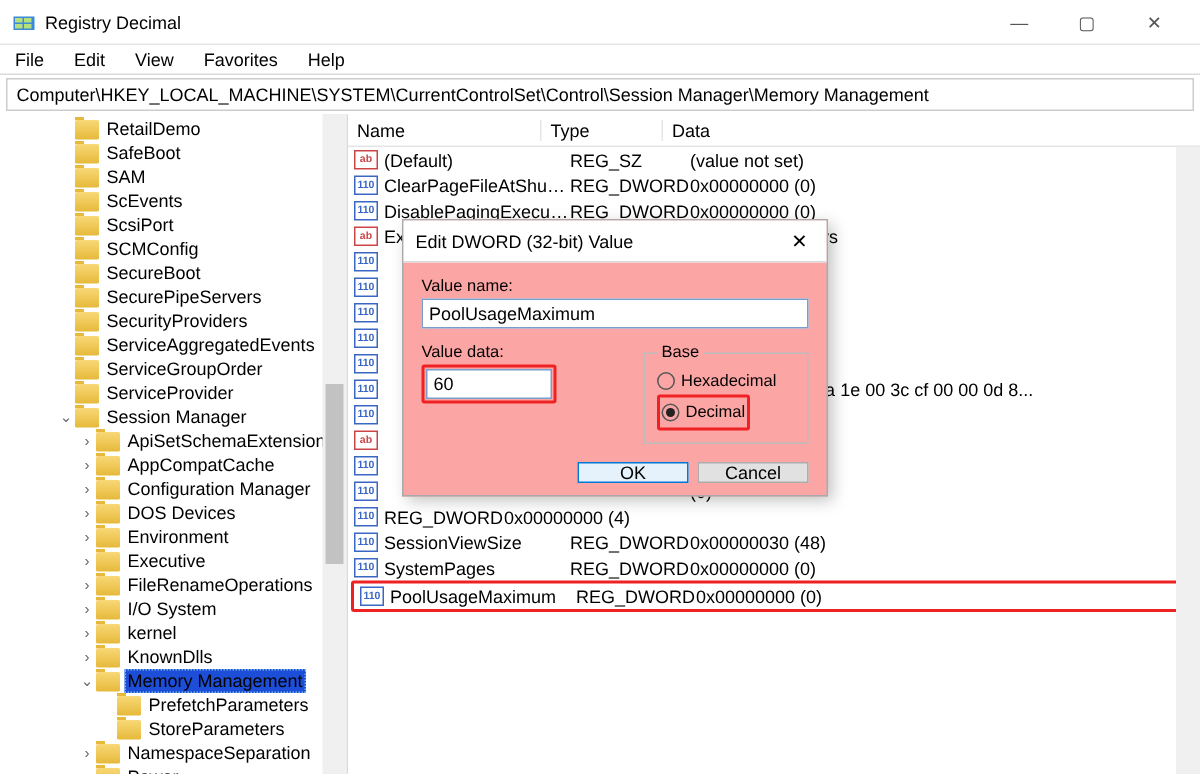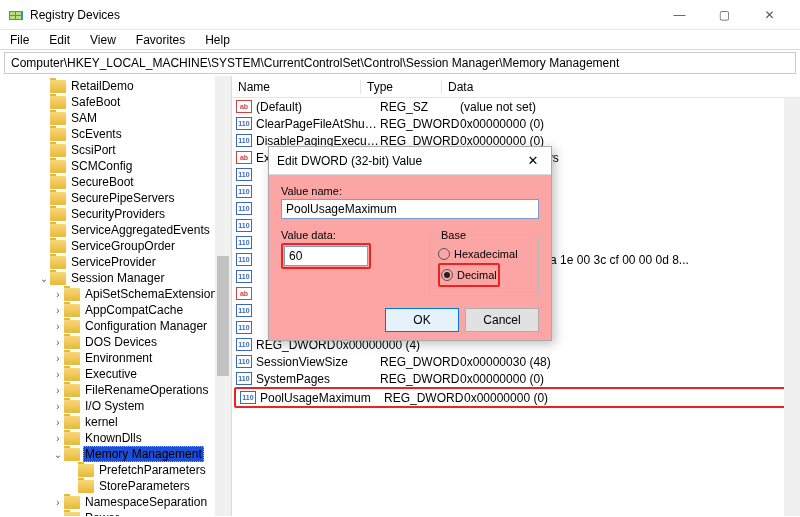--- a/index.html
+++ b/index.html
@@ -55,38 +55,38 @@
 .dialog .valdata { }
 .dialog .valdata .textbox { width:84px; }
 .redbox { border:2px solid #e22; border-radius:2px; padding:1px; display:inline-block; }
 .dialog .base { flex:1; }
 .dialog fieldset { border:1px solid #bcbcbc; padding:4px 8px 8px;margin-left:44px; }
 .dialog legend { padding:0 3px; }
 .dialog .radio-row { display:flex; align-items:center; gap:4px; margin:3px 0; }
 .radio { width:12px; height:12px; border:1px solid #555; border-radius:50%; display:inline-flex; align-items:center; justify-content:center; }
 .radio.checked::after { content:""; width:6px; height:6px; background:#222; border-radius:50%; }
 .dialog .buttons { display:flex; justify-content:flex-end; gap:6px; margin-top:12px; }
-.dialog .btn { width:74px; height:24px; background:#e1e1e1; border:1px solid #adadad; display:flex; align-items:center; justify-content:center; font-size:12px; }
+.dialog .btn { width:74px; height:14px; background:#e1e1e1; border:1px solid #adadad; display:flex; align-items:center; justify-content:center; font-size:12px; }
 .dialog .btn.default { border:1px solid #0078d7; background:#e5f1fb; }
 .list-scrollbar { position:absolute; right:0; top:22px; bottom:0; width:16px; background:#f0f0f0; }
 </style>
 </head>
 <body>
 
 <div class="titlebar">
   <span class="icon">
     <svg viewBox="0 0 16 16">
         <rect x="1" y="4" width="14" height="9" fill="#3a8ad6"></rect>
         <rect x="2" y="5" width="5" height="3" fill="#b7e07a"></rect>
         <rect x="8" y="5" width="5" height="3" fill="#b7e07a"></rect>
         <rect x="2" y="9" width="5" height="3" fill="#b7e07a"></rect>
         <rect x="8" y="9" width="5" height="3" fill="#b7e07a"></rect>
       </svg>
   </span>
-  <span class="title">Registry Devices</span>
+  <span class="title">Registry Decimal</span>
   <div class="winbtns">
     <div class="winbtn">—</div>
     <div class="winbtn">▢</div>
     <div class="winbtn">✕</div>
   </div>
 </div>
 
 <div class="menubar">
   <span>File</span>
   <span>Edit</span>

